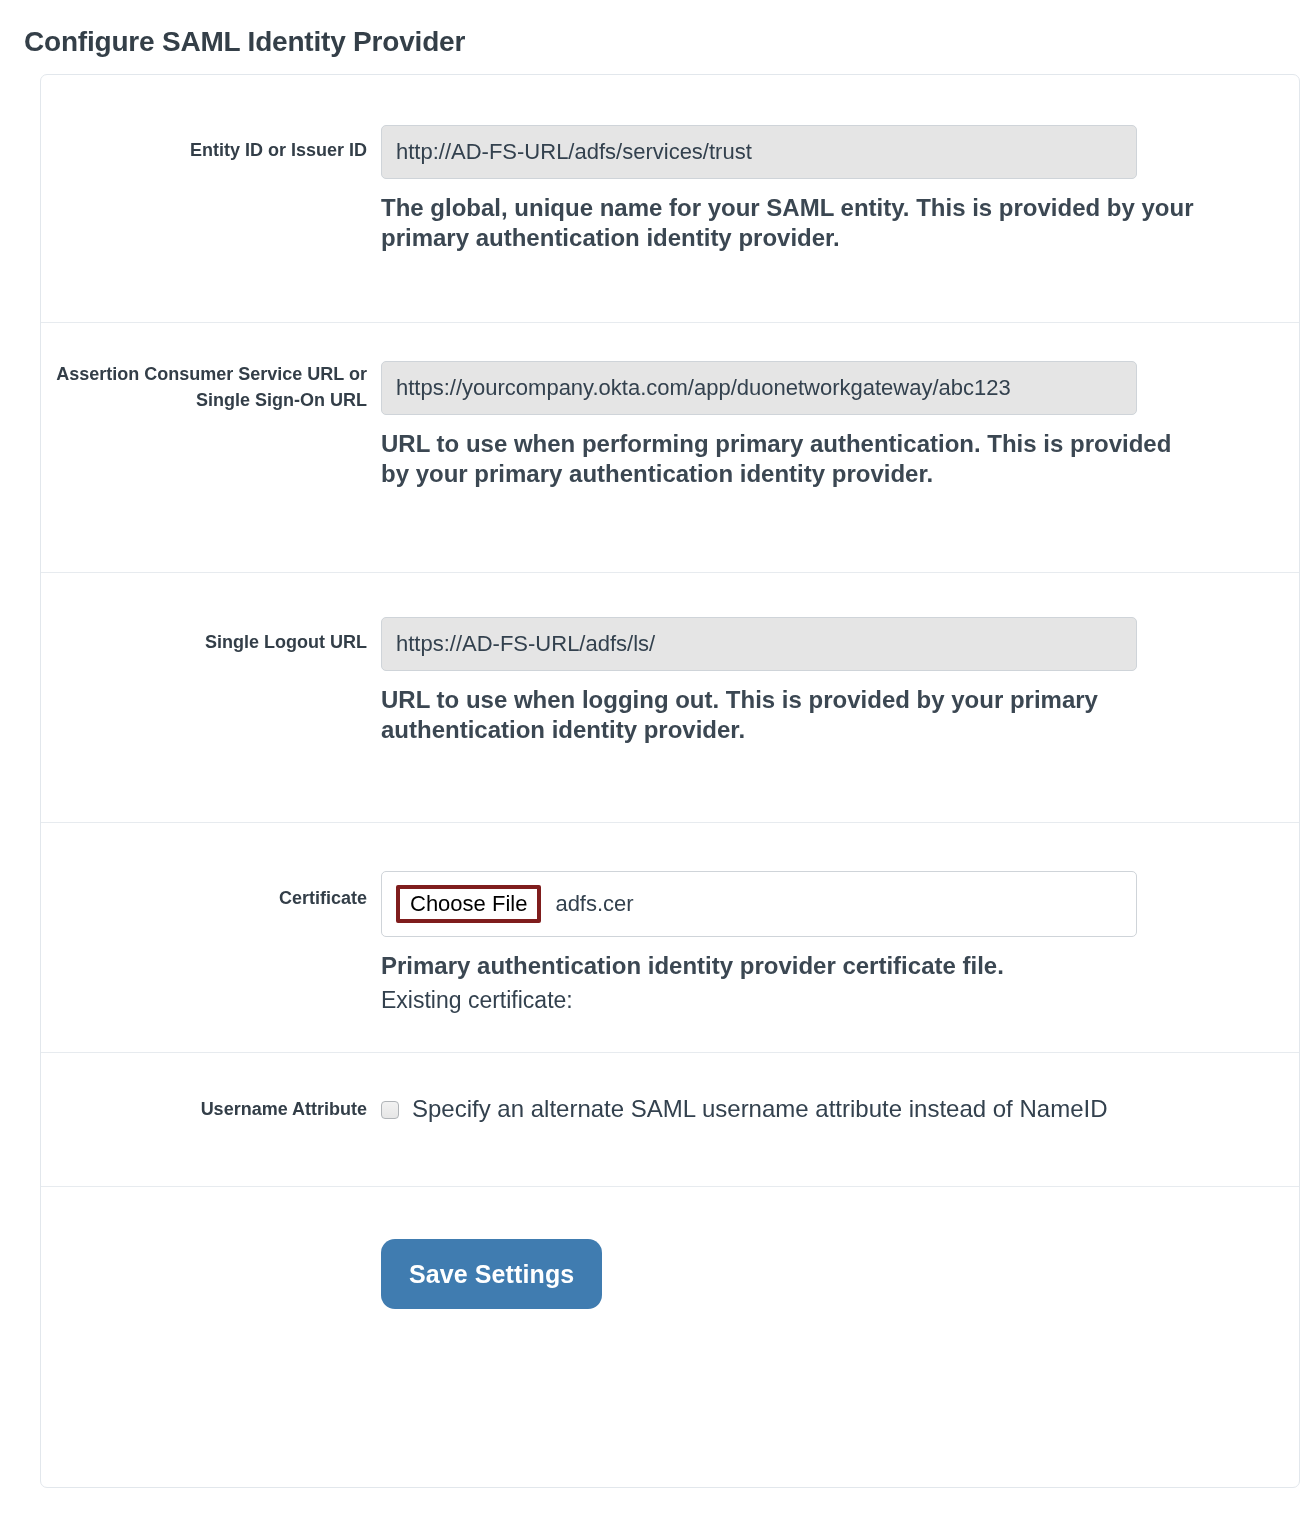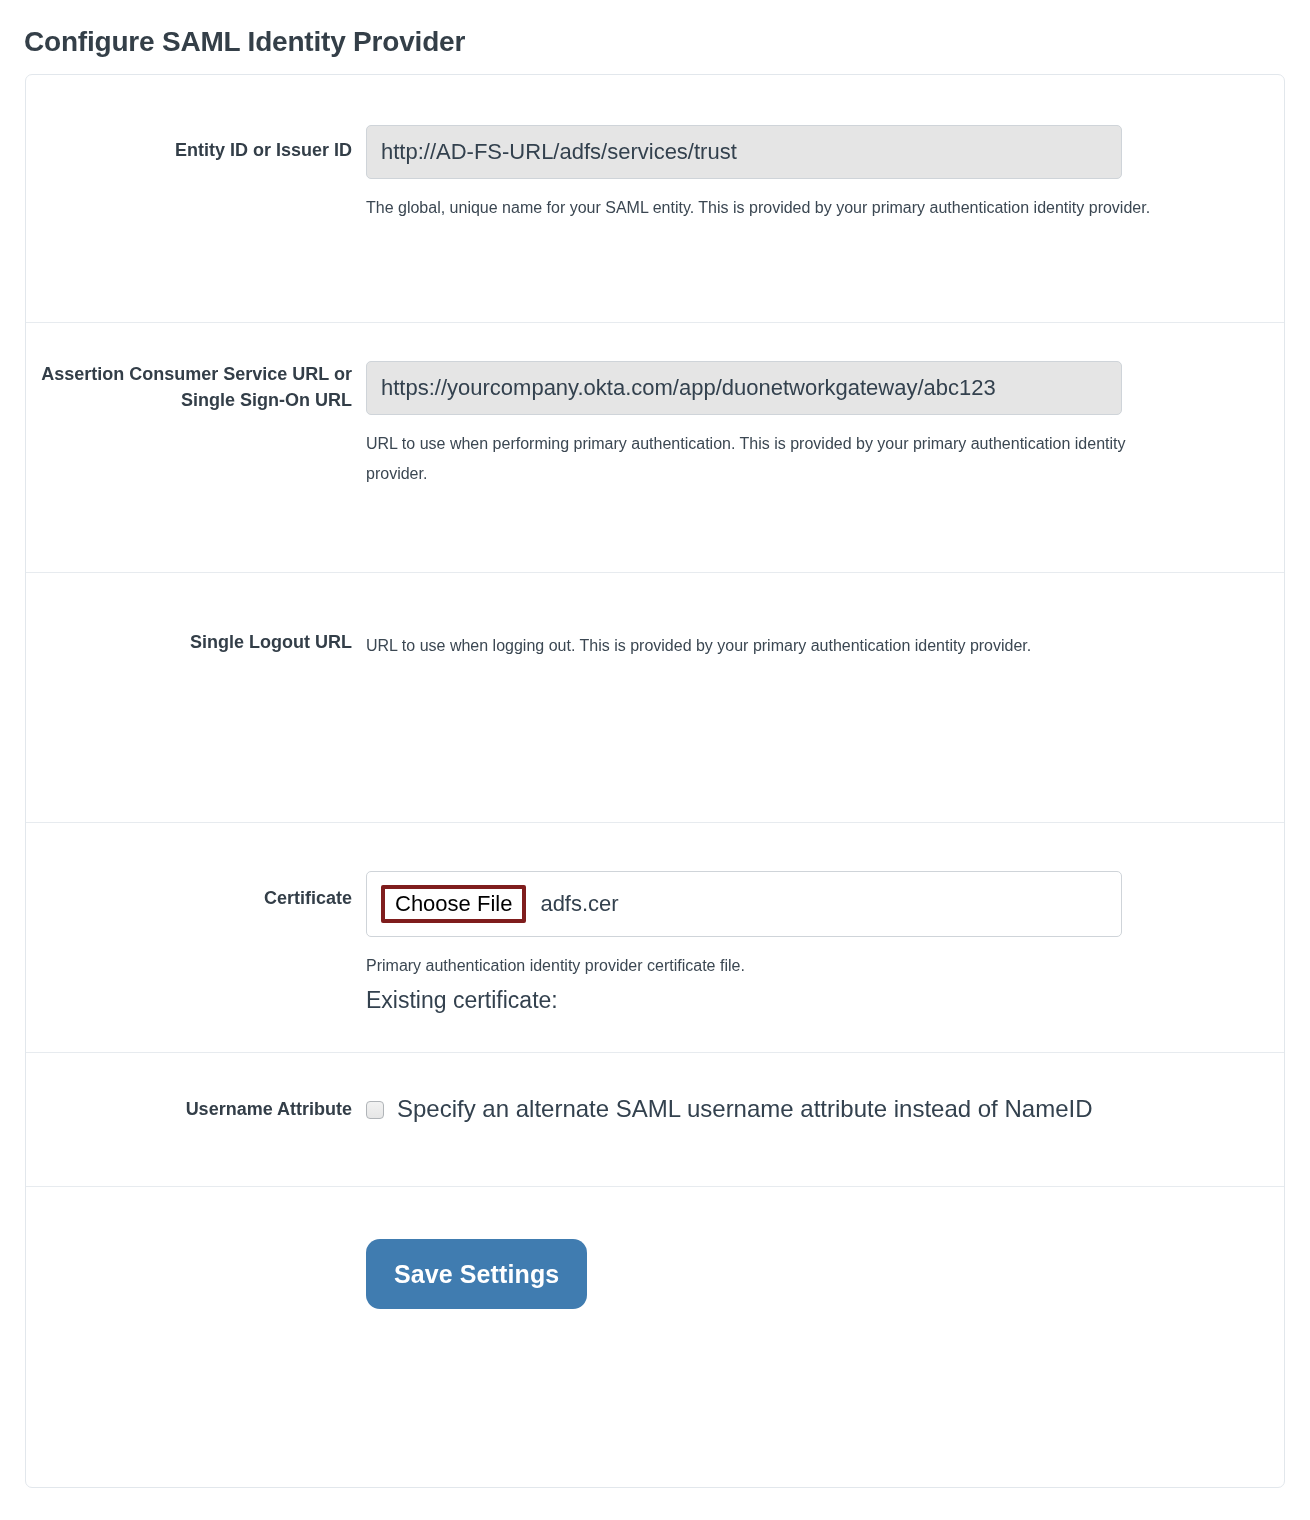--- a/index.html
+++ b/index.html
@@ -33,21 +33,21 @@
     line-height: 36px;
     font-weight: bold;
     color: #343f48;
     letter-spacing: -0.2px;
     white-space: nowrap;
   }
 
   
   .panel {
     position: absolute;
-    left: 25px;
+    left: 40px;
     top: 74px;
     width: 1260px;
     height: 1414px;
     border: 1px solid #e2e7ec;
     border-radius: 7px;
     background: #ffffff;
   }
 
   .row {
     display: flex;
@@ -104,23 +104,24 @@
     border: 1px solid #cfd4d9;
     border-radius: 5px;
     outline: none;
   }
   .text-input::placeholder { color: #9aa3ab; }
 
   
   .help {
     margin-top: 14px;
     width: 820px;
-    font-size: 16px;
+    font-size: 24px;
     line-height: 30px;
     color: #3b4752;
+    font-weight: bold;
   }
   .help-wide { width: 812px; }
 
   .existing-cert {
     margin-top: 2px;
     font-size: 23px;
     line-height: 34px;
     color: #33414e;
   }
 
@@ -226,20 +227,21 @@
       <div class="row-label">Assertion Consumer Service URL or Single Sign-On URL</div>
       <div class="row-control">
         <input class="text-input" type="text" value="https://yourcompany.okta.com/app/duonetworkgateway/abc123" style="">
         <div class="help help-wide">URL to use when performing primary authentication. This is provided by your primary authentication identity provider.</div>
       </div>
     </div>
 
     <div class="row row-slo">
       <div class="row-label">Single Logout URL</div>
       <div class="row-control">
+        <input class="text-input" type="text" value="https://AD-FS-URL/adfs/ls/" style="">
         <div class="help help-wide">URL to use when logging out. This is provided by your primary authentication identity provider.</div>
       </div>
     </div>
 
     <div class="row row-cert">
       <div class="row-label">Certificate</div>
       <div class="row-control">
         <div class="file-input">
           <span class="choose-file-btn">Choose File</span>
           <span class="file-name">adfs.cer</span>

